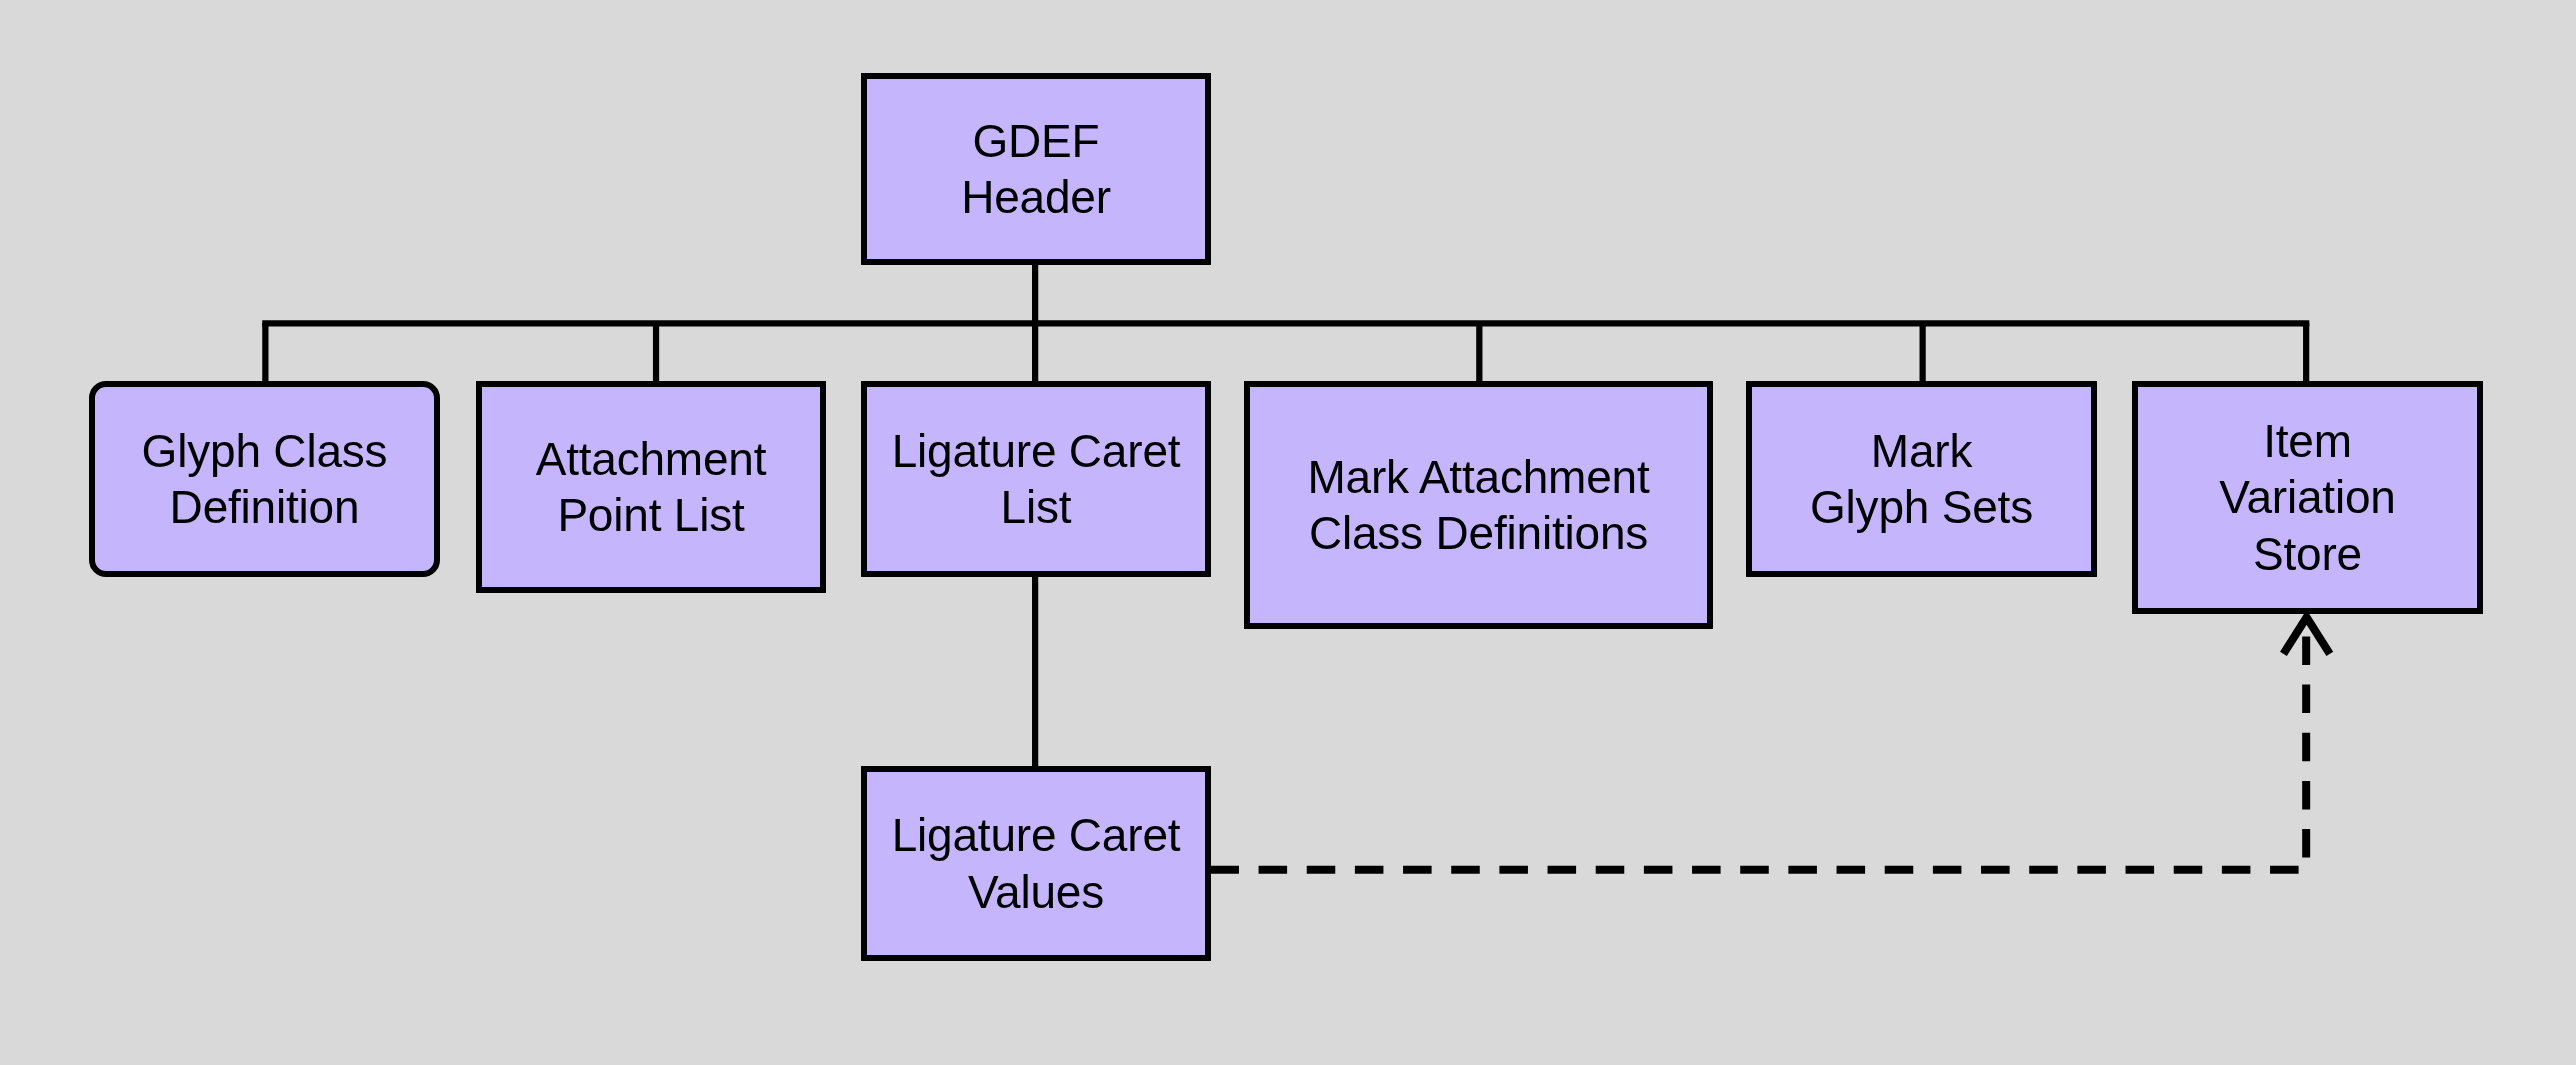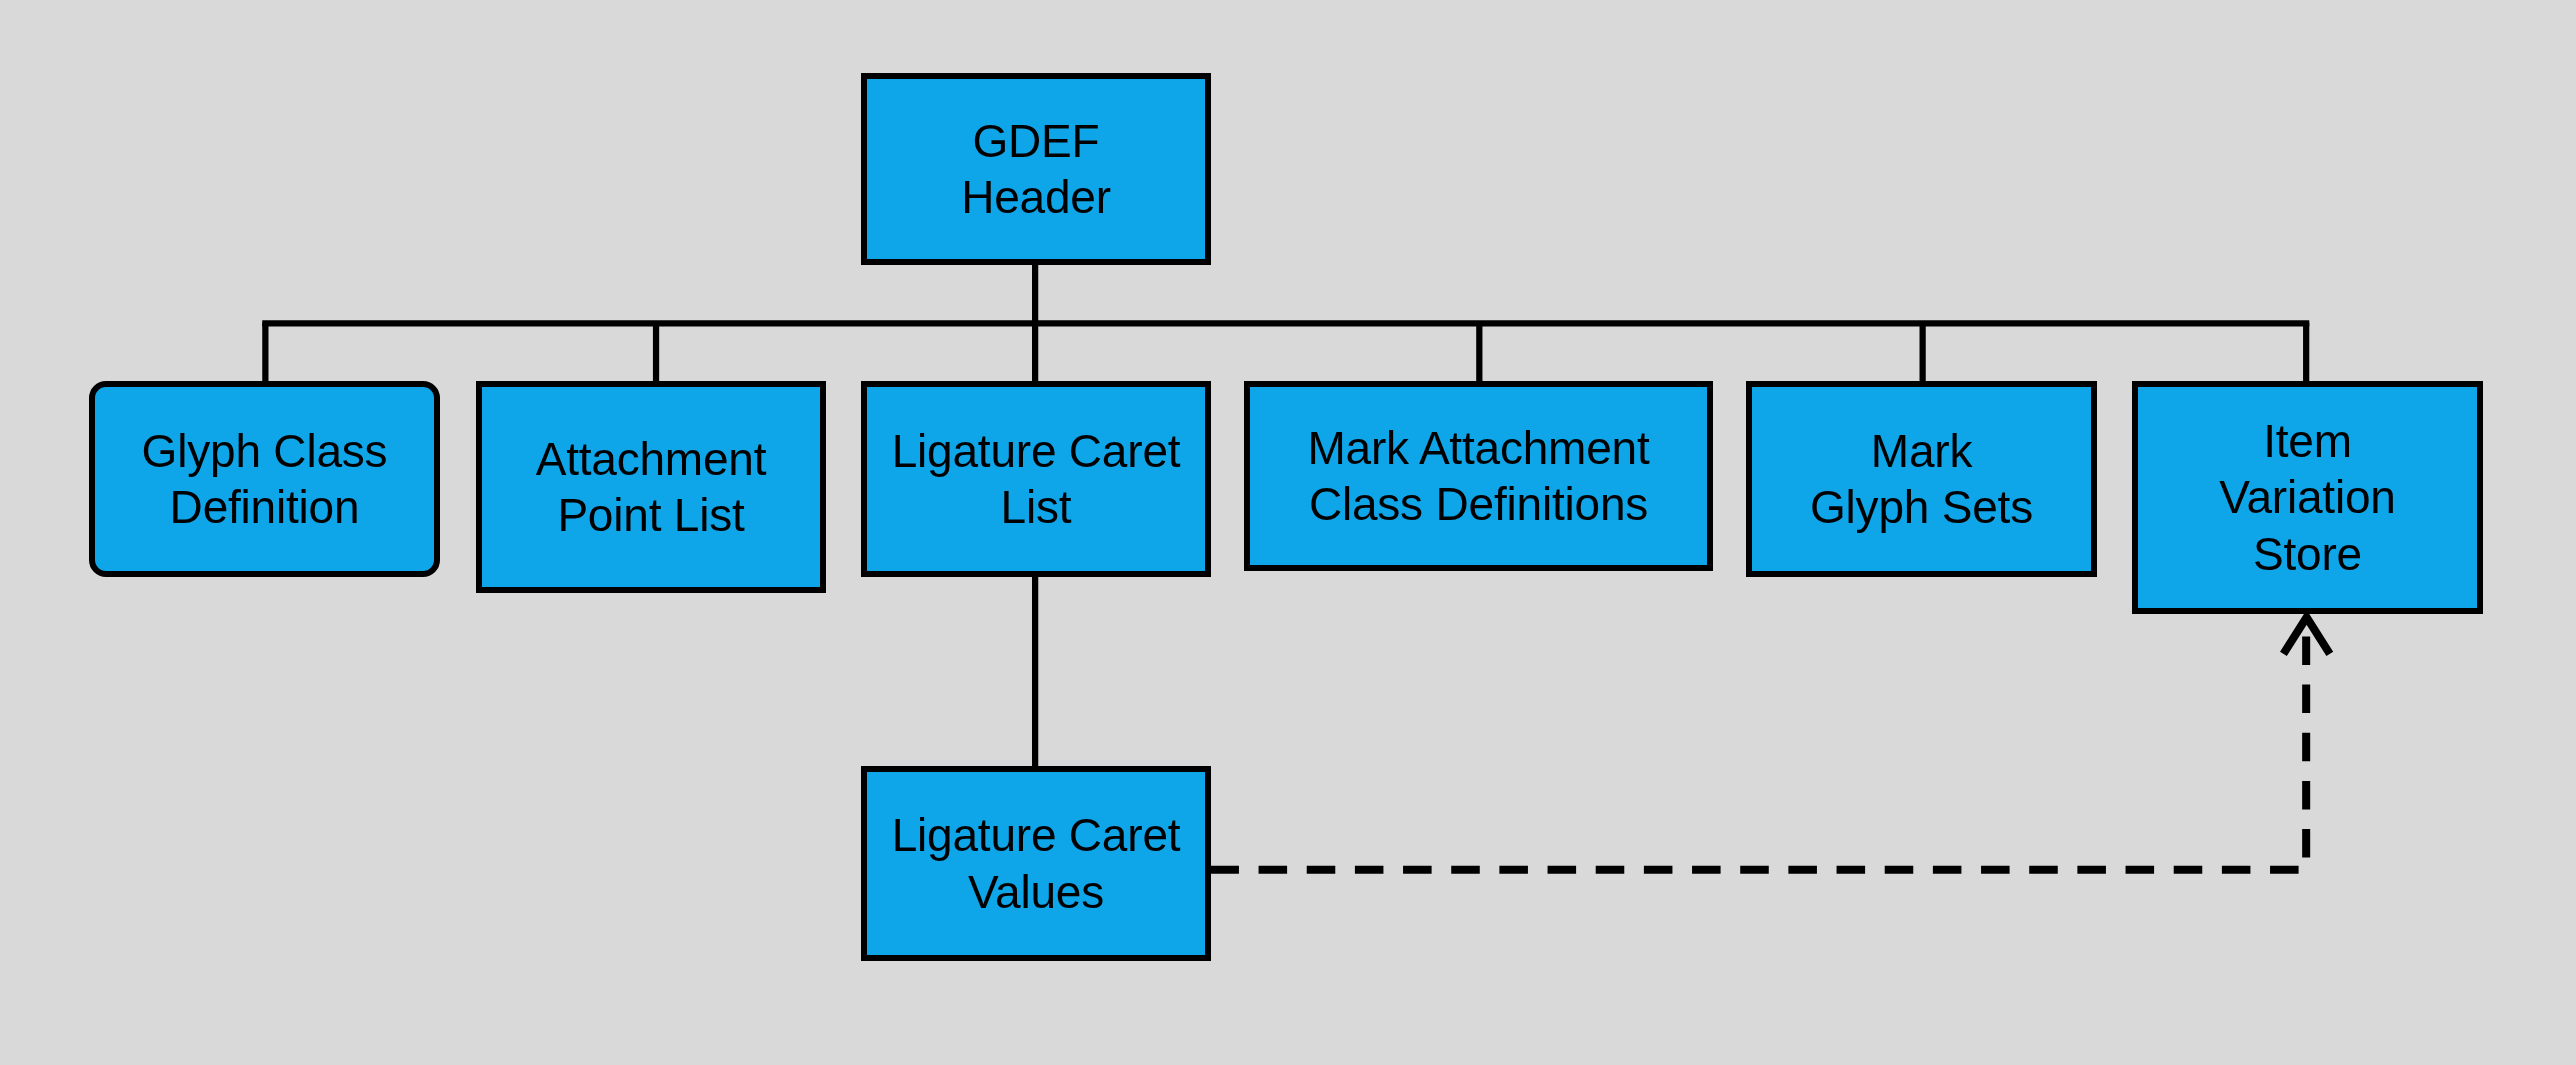--- a/index.html
+++ b/index.html
@@ -11,21 +11,21 @@
     position: relative;
     width: 2576px;
     height: 1065px;
     background: #d9d9d9;
     font-family: "Liberation Sans", sans-serif;
     overflow: hidden;
   }
   .node {
     position: absolute;
     box-sizing: border-box;
-    background: #0ea5e9;
+    background: #c4b5fd;
     border: 6.2px solid #000000;
     display: flex;
     align-items: center;
     justify-content: center;
     text-align: center;
     color: #000000;
     font-size: 46px;
     line-height: 1.22;
     letter-spacing: -0.2px;
     white-space: pre-line;
@@ -78,21 +78,21 @@
   <div class="node" style="left:476px; top:381px; width:350px; height:212px;">
     <span>Attachment
 Point List</span>
   </div>
 
   <div class="node" style="left:861px; top:381px; width:350px; height:196px;">
     <span>Ligature Caret
 List</span>
   </div>
 
-  <div class="node" style="left:1244px; top:381px; width:469px; height:190px;">
+  <div class="node" style="left:1244px; top:381px; width:469px; height:248px;">
     <span>Mark Attachment
 Class Definitions</span>
   </div>
 
   <div class="node" style="left:1746px; top:381px; width:351px; height:196px;justify-content:center;">
     <span>Mark
 Glyph Sets</span>
   </div>
 
   <div class="node" style="left:2132px; top:381px; width:351px; height:233px;">

